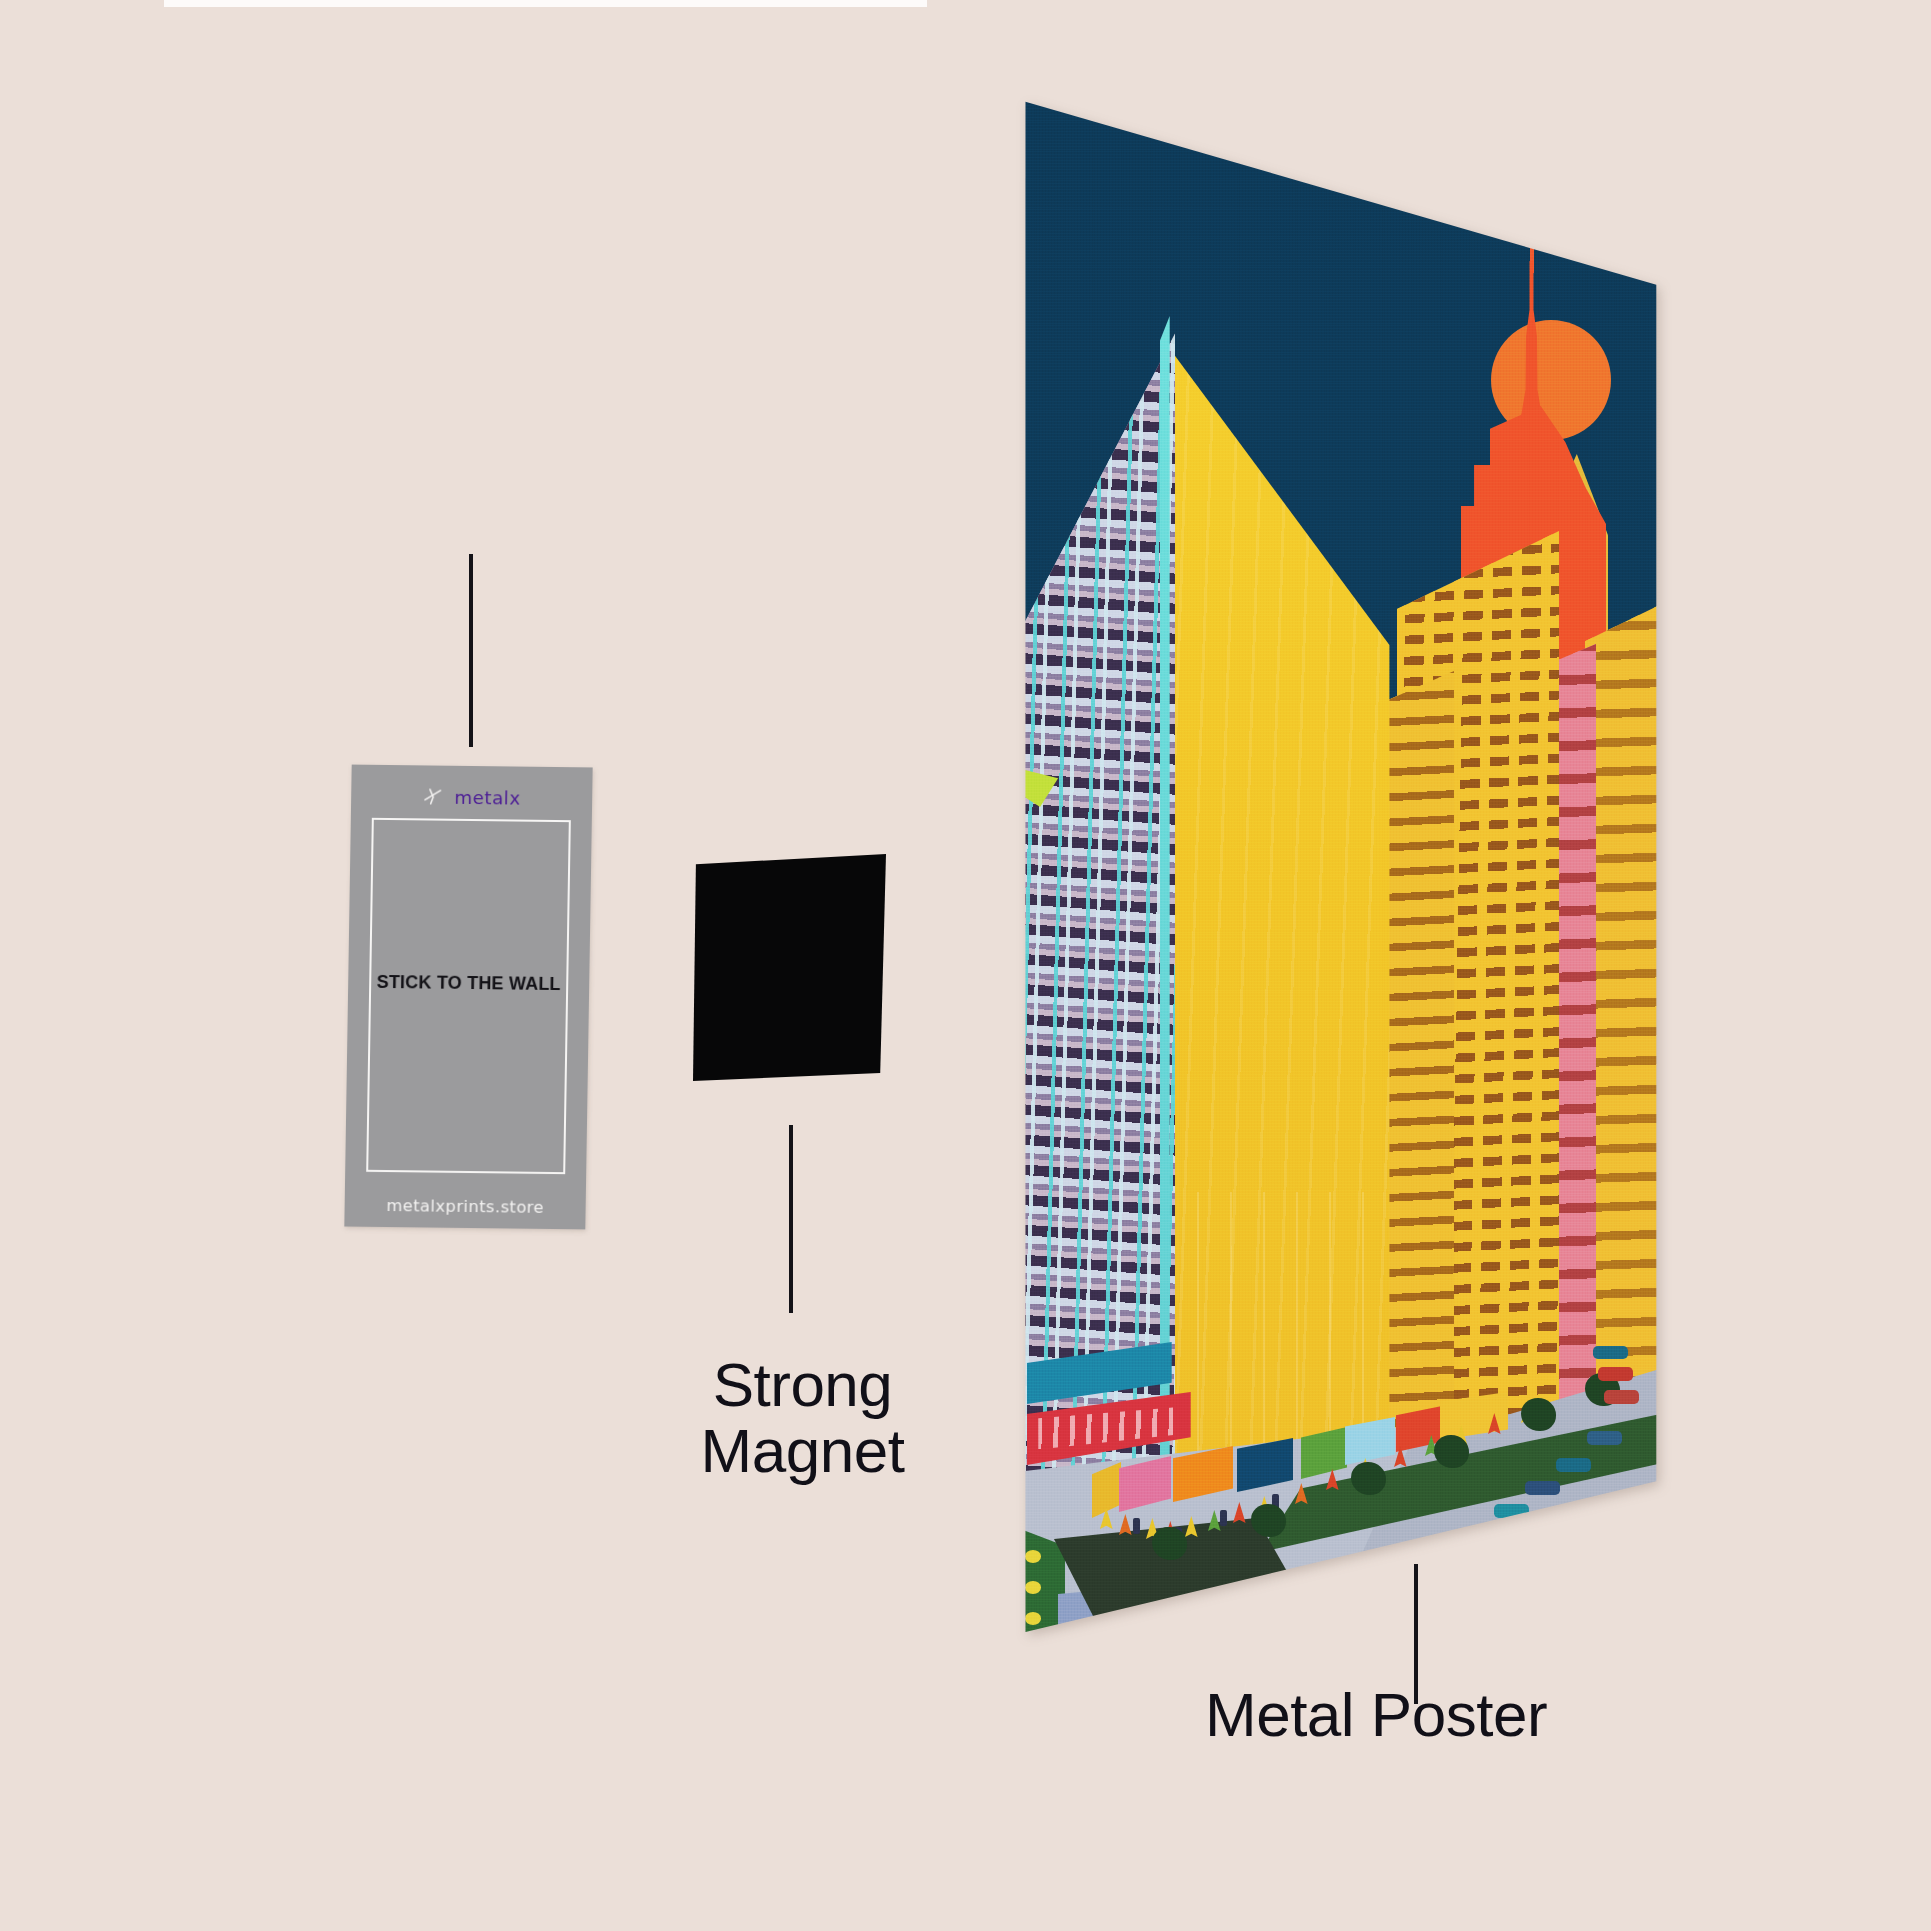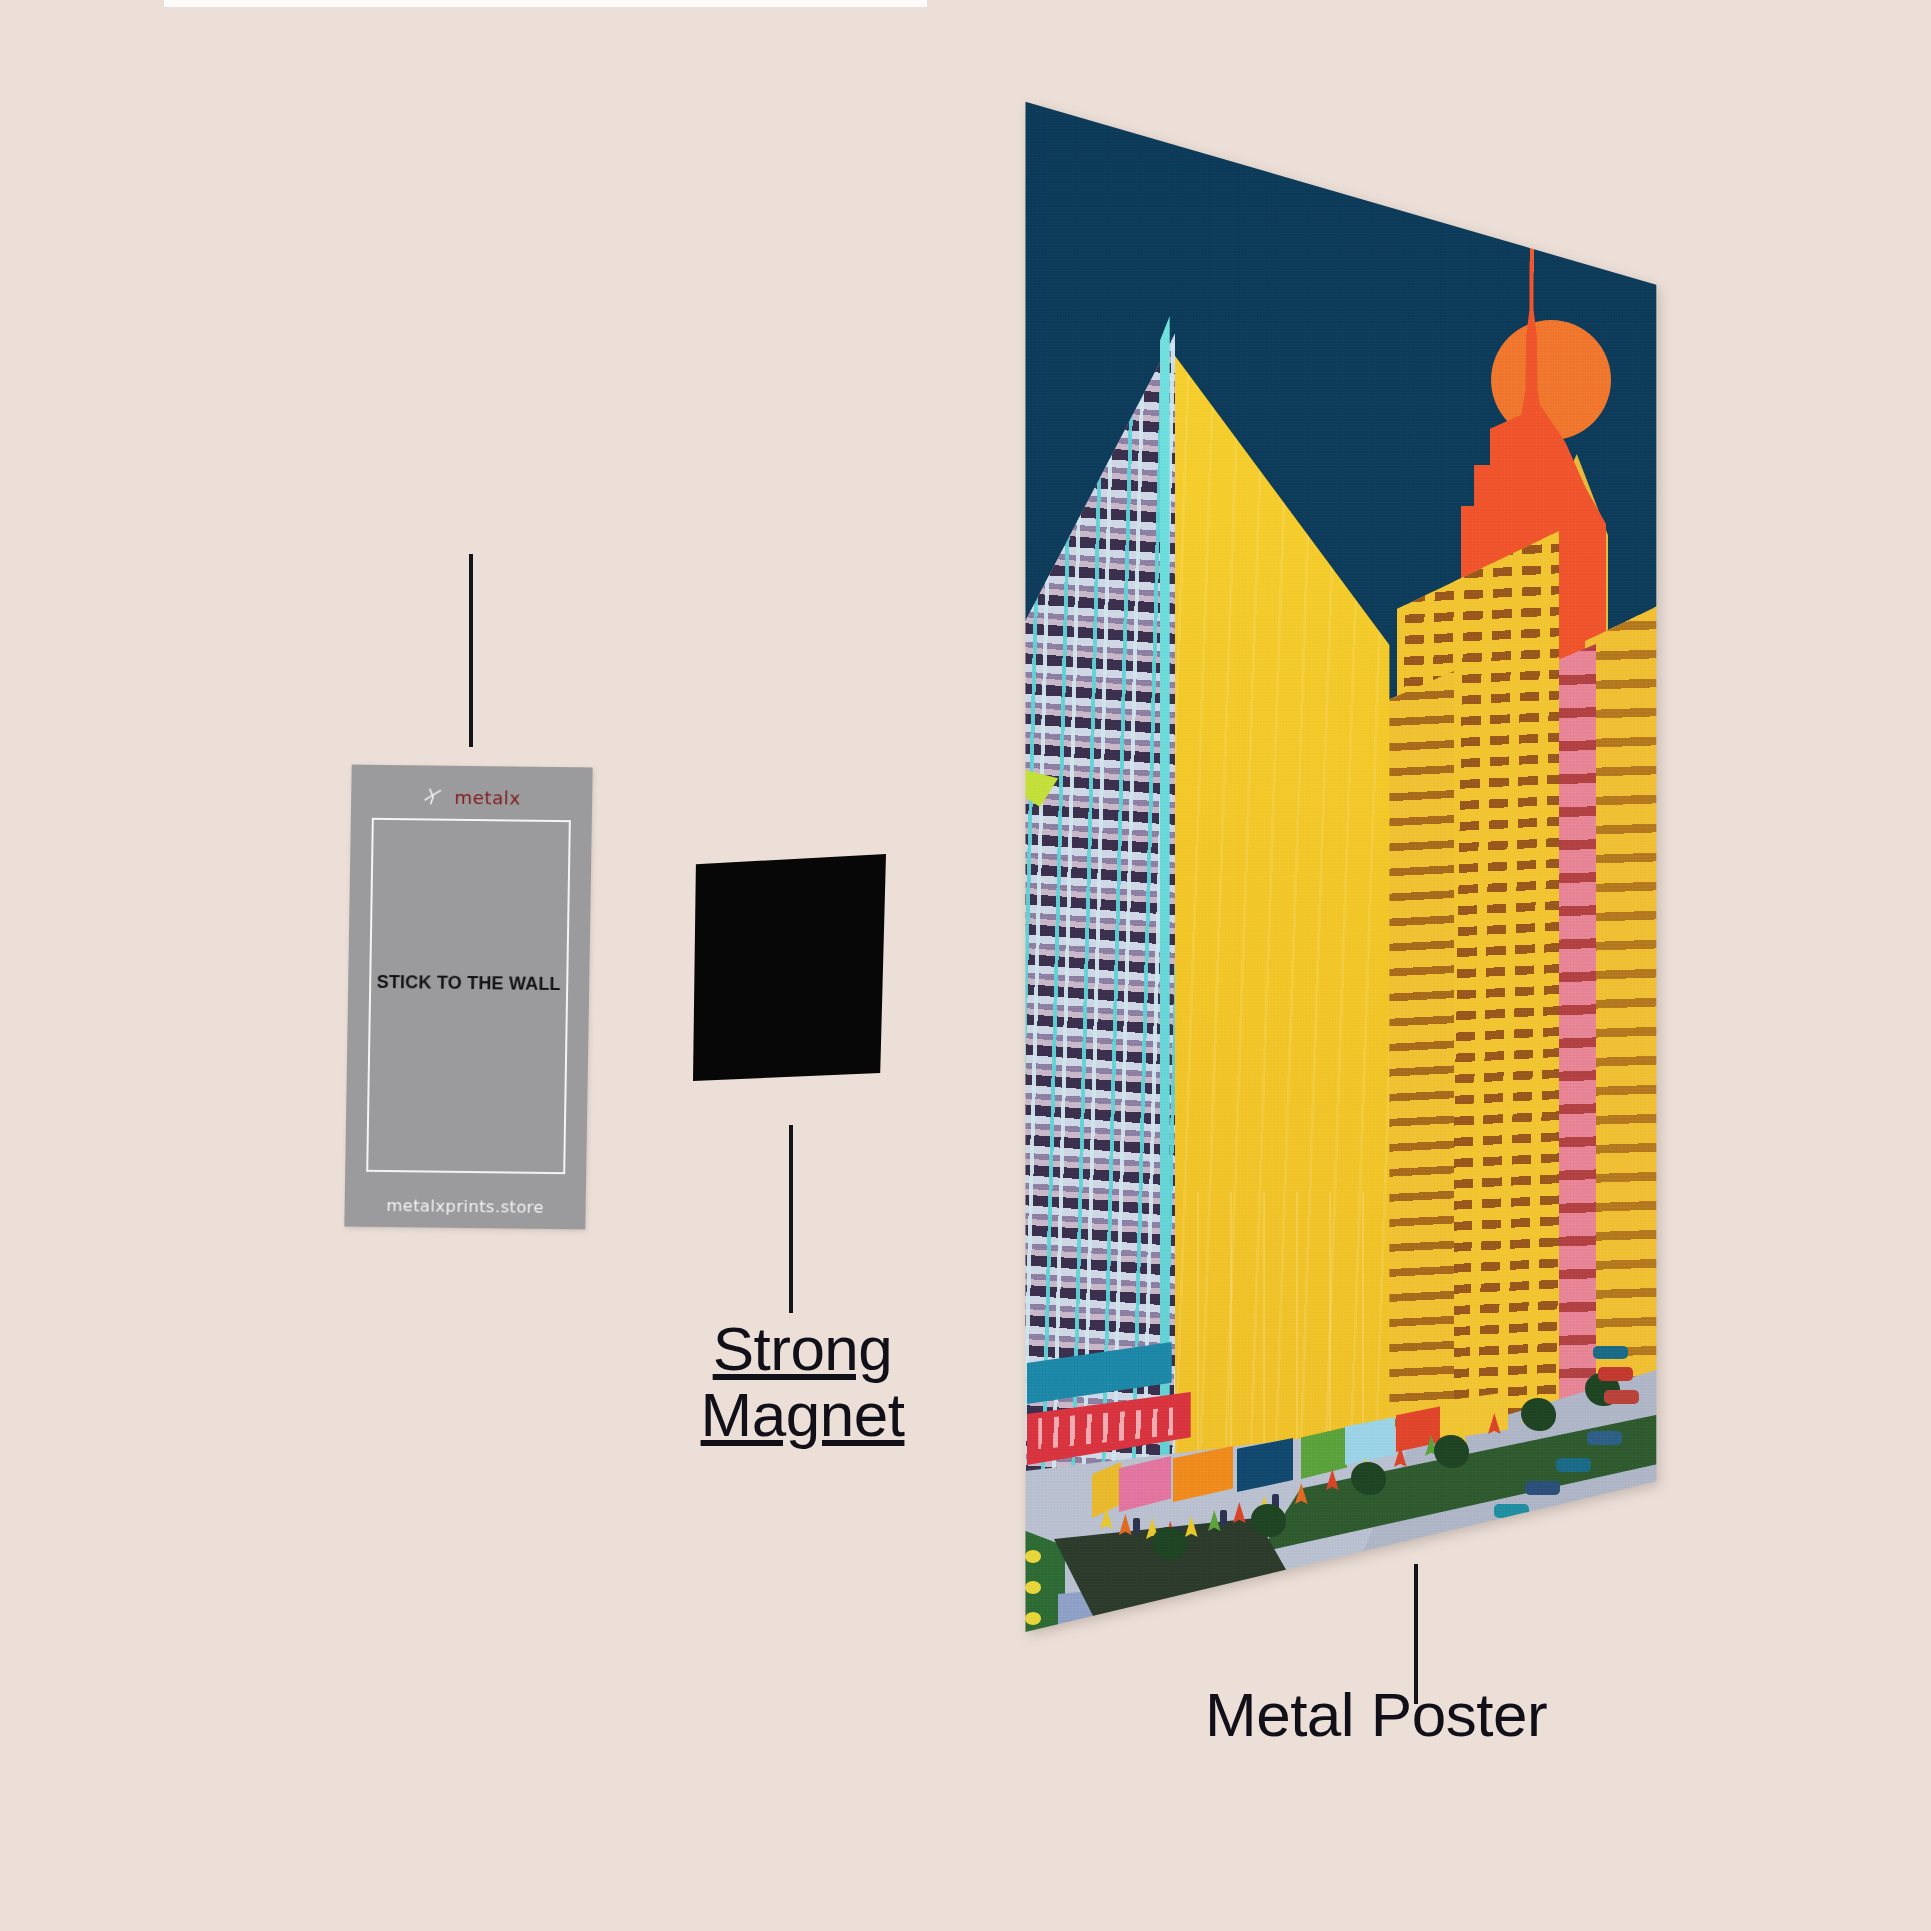--- a/index.html
+++ b/index.html
@@ -21,21 +21,21 @@
   
   .label{
     position:absolute;
     color:#111018;
     font-weight:400;
     letter-spacing:-0.5px;
     white-space:pre-line;
     line-height:1.06;
   }
   #lbl-wall{left:243px;top:452px;font-size:62px;}
-  #lbl-magnet{left:682px;top:1316px;font-size:62px;text-align:center;width:241px;text-decoration:underline;}
+  #lbl-magnet{left:682px;top:1352px;font-size:62px;text-align:center;width:241px;}
   #lbl-poster{left:1205px;top:1682px;font-size:62px;}
 
   .leader{position:absolute;background:#141318;width:3.9px;}
   #ld-wall{left:469px;top:554px;height:193px;}
   #ld-magnet{left:789px;top:1125px;height:188px;}
   #ld-poster{left:1414px;top:1564px;height:140px;}
 
   
   #card-wrap{
     position:absolute;left:348px;top:766px;width:241px;height:462px;
@@ -46,21 +46,21 @@
   #card{
     position:absolute;inset:0;
     background:#9b9b9d;
   }
   .card-logo{
     position:absolute;left:0;right:0;top:20px;
     display:flex;align-items:center;justify-content:center;gap:8.7px;
   }
   .card-logo .mark{width:23px;height:23px;display:block;}
   .card-logo .wordmark{
-    color:#7f1d1d;font-size:18.3px;letter-spacing:0.5px;
+    color:#4c1d95;font-size:18.3px;letter-spacing:0.5px;
     font-family:"DejaVu Sans", sans-serif;font-weight:400;
   }
   .card-inner-border{
     position:absolute;left:21px;right:21px;top:53px;bottom:55px;
     border:2.4px solid #f6f5f4;
   }
   .card-center-text{
     position:absolute;left:0;right:0;top:207px;text-align:center;
     color:#131217;font-weight:bold;font-size:18px;letter-spacing:0.2px;
   }

